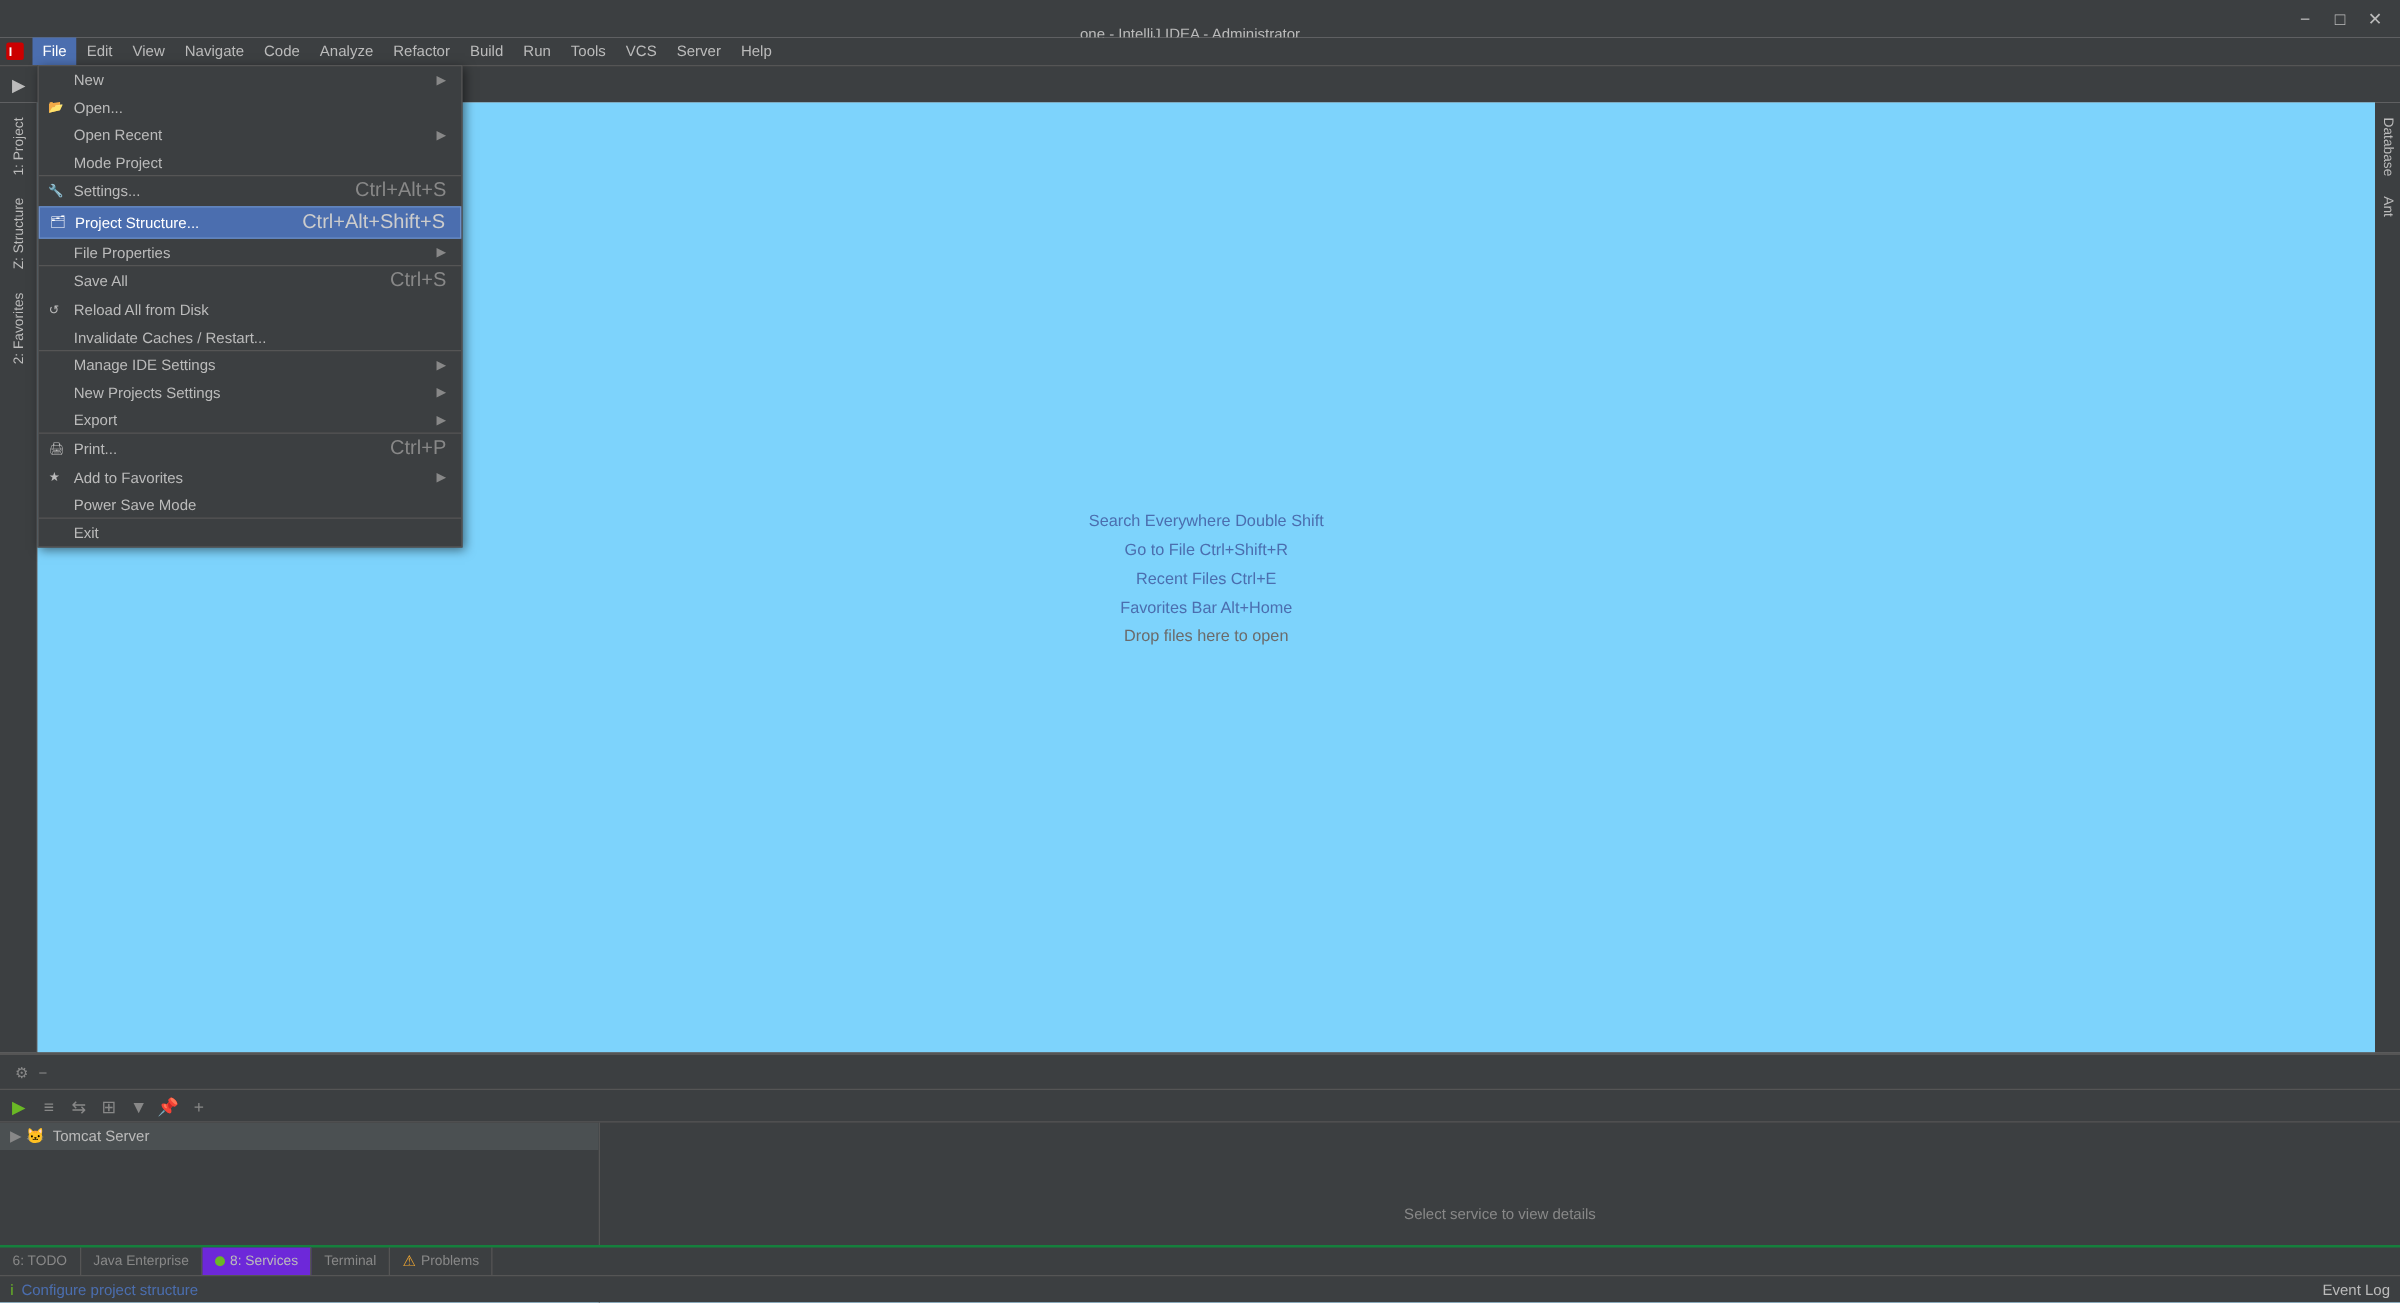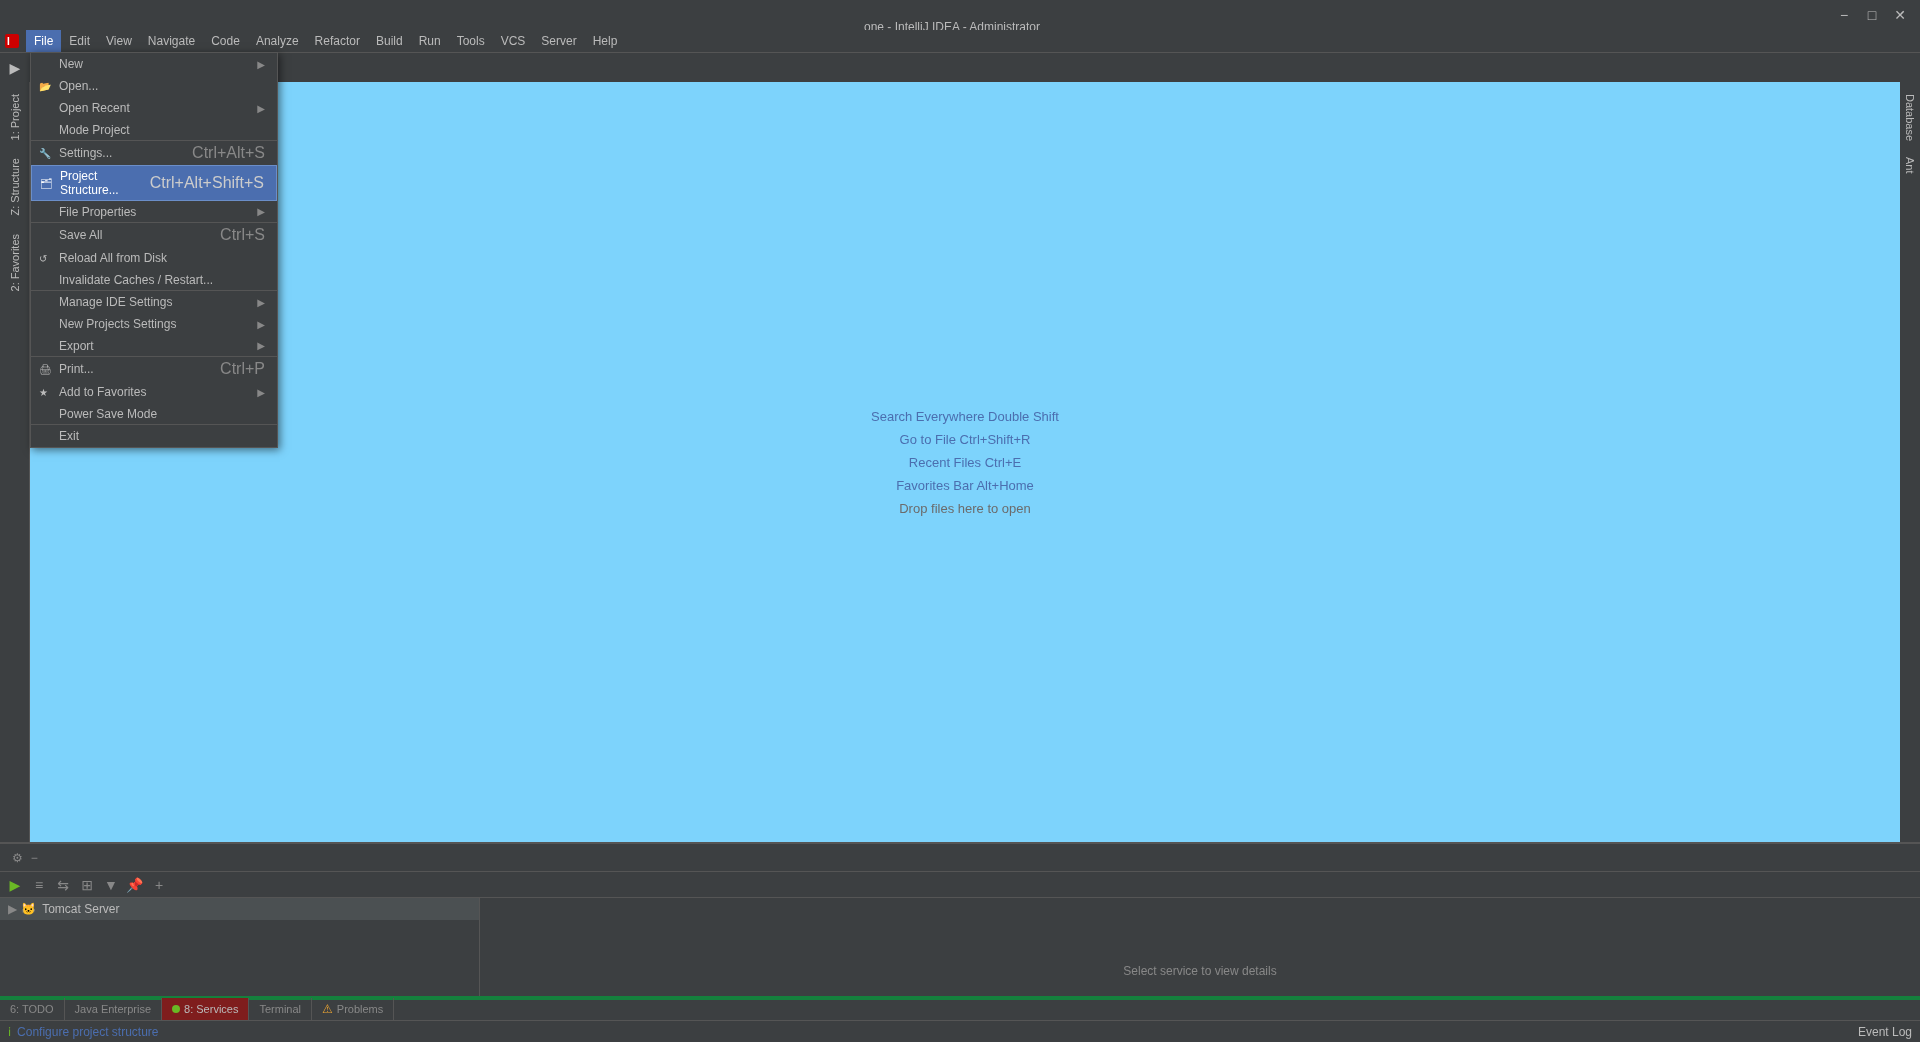--- a/index.html
+++ b/index.html
@@ -172,21 +172,21 @@
     }
     .hint-line span {
       color: #4b6eaf;
     }
 
     
     #file-dropdown {
       position: absolute;
       top: 52px;
       left: 30px;
-      width: 248px;
+      width: 340px;
       background: #3c3f41;
       border: 1px solid #555;
       z-index: 1000;
       box-shadow: 2px 2px 8px rgba(0,0,0,0.5);
     }
     .dd-item {
       display: flex;
       align-items: center;
       justify-content: space-between;
       padding: 3px 12px 3px 24px;
@@ -316,36 +316,36 @@
     
     #bottom-tabs {
       position: absolute;
       bottom: 22px;
       left: 0;
       right: 0;
       height: 24px;
       background: #3c3f41;
       display: flex;
       align-items: flex-end;
-      border-top: 4px solid #15803d;
+      border-top: 2px solid #15803d;
       z-index: 5;
     }
     .btab {
       display: flex;
       align-items: center;
       padding: 0 10px;
       height: 22px;
       color: #888;
       font-size: 11px;
       cursor: pointer;
       border-right: 1px solid #555;
       gap: 4px;
     }
     .btab.active {
-      background: #7f1d1d;
+      background: #6d28d9;
       color: #bbb;
     }
     .btab-dot {
       width: 8px;
       height: 8px;
       background: #6ab825;
       border-radius: 50%;
     }
     .btab-warn {
       color: #f0a732;

